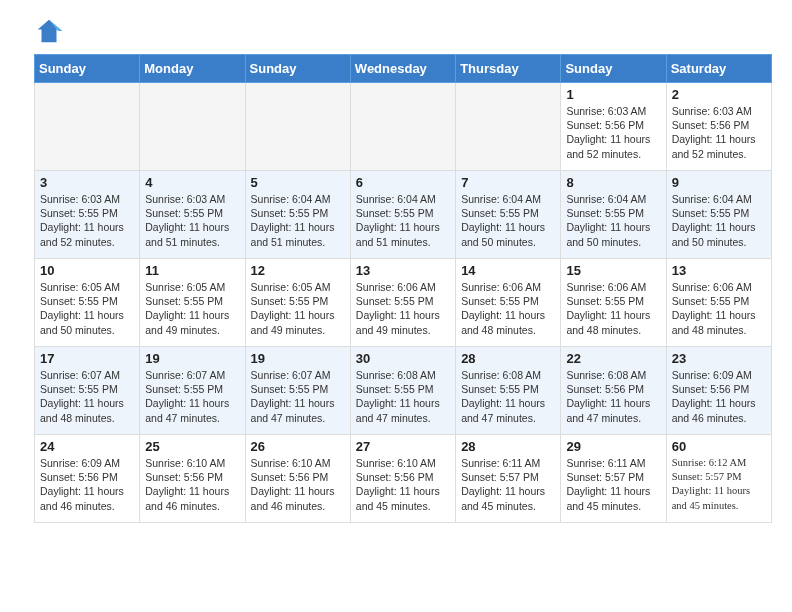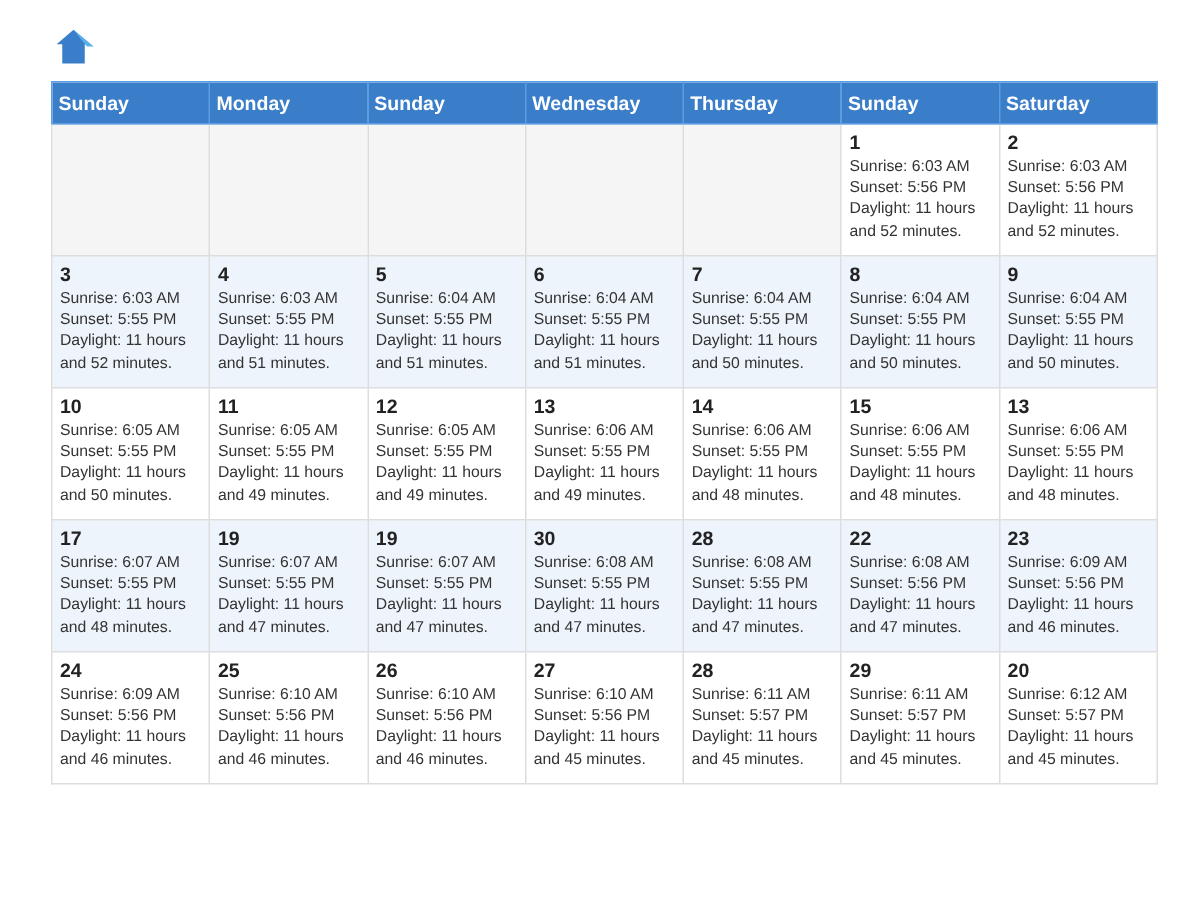--- a/index.html
+++ b/index.html
@@ -346,22 +346,22 @@
 and 45 minutes.</div>
           </td>
           <td>
             <span class="day-number">29</span>
             <div class="day-info" style="white-space: pre-line;">Sunrise: 6:11 AM
 Sunset: 5:57 PM
 Daylight: 11 hours
 and 45 minutes.</div>
           </td>
           <td>
-            <span class="day-number">20</span>
-            <div class="day-info" style="white-space: pre-line;">Sunrise: 6:12 AM
+            <span class="day-number">60</span>
+            <div class="day-info" style="white-space: pre-line; font-family: Liberation Serif, serif;">Sunrise: 6:12 AM
 Sunset: 5:57 PM
 Daylight: 11 hours
 and 45 minutes.</div>
           </td>
         </tr>
       </tbody>
   </table>
 </div>
 
 </body></html>

